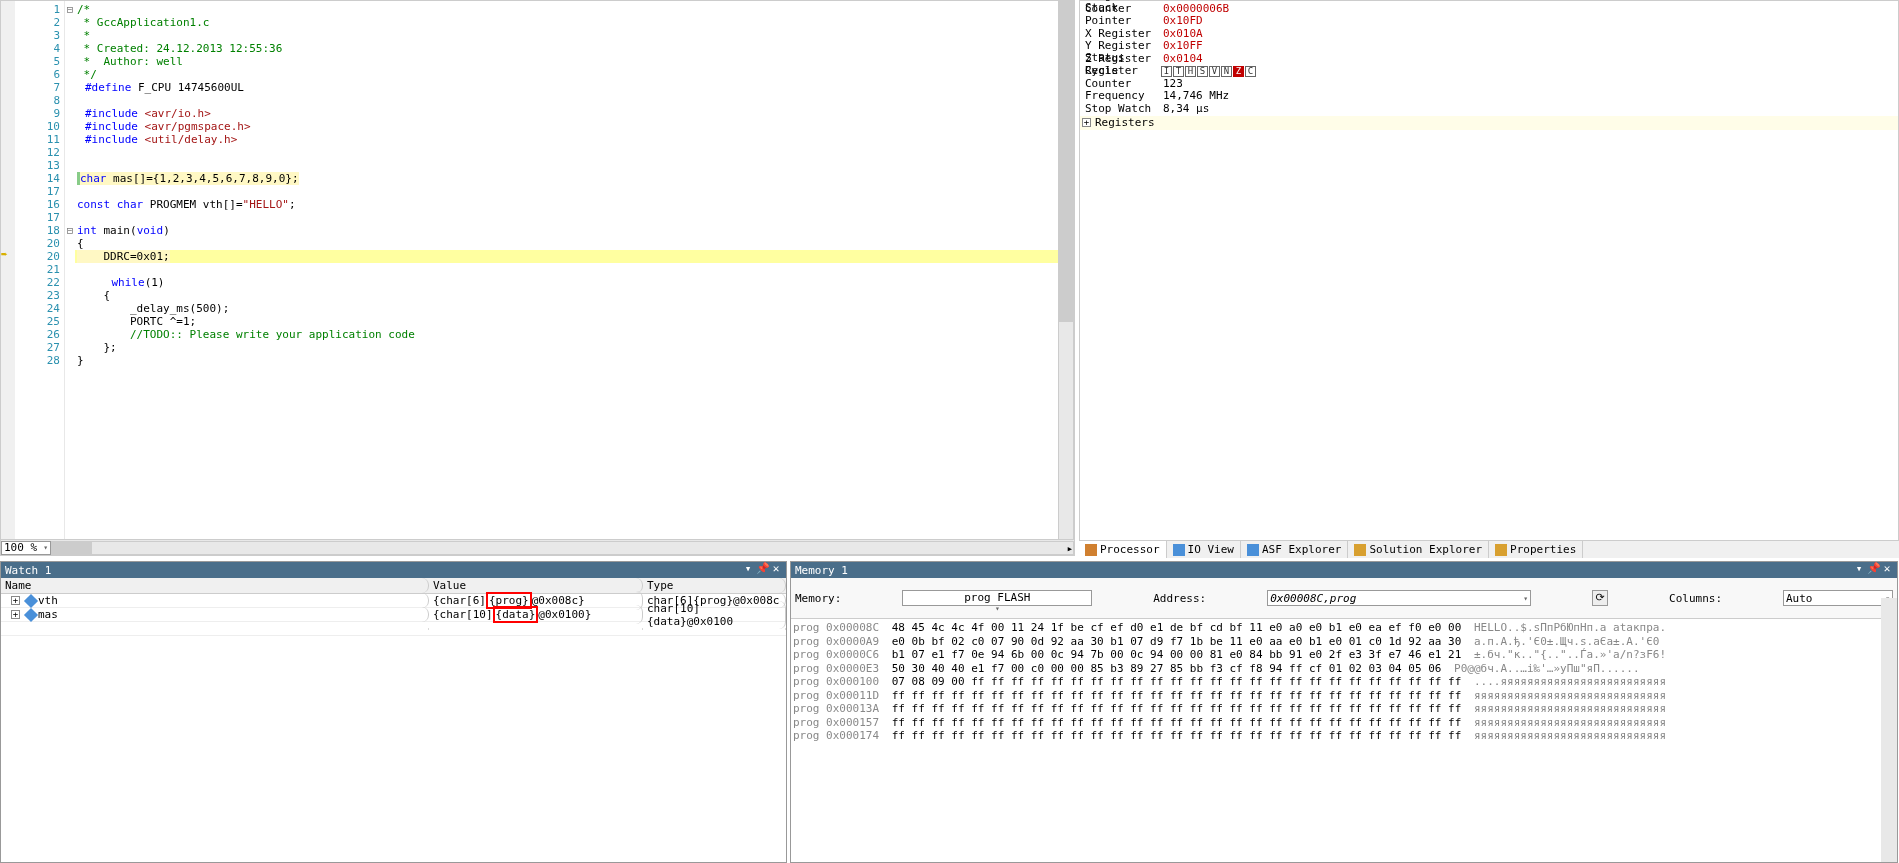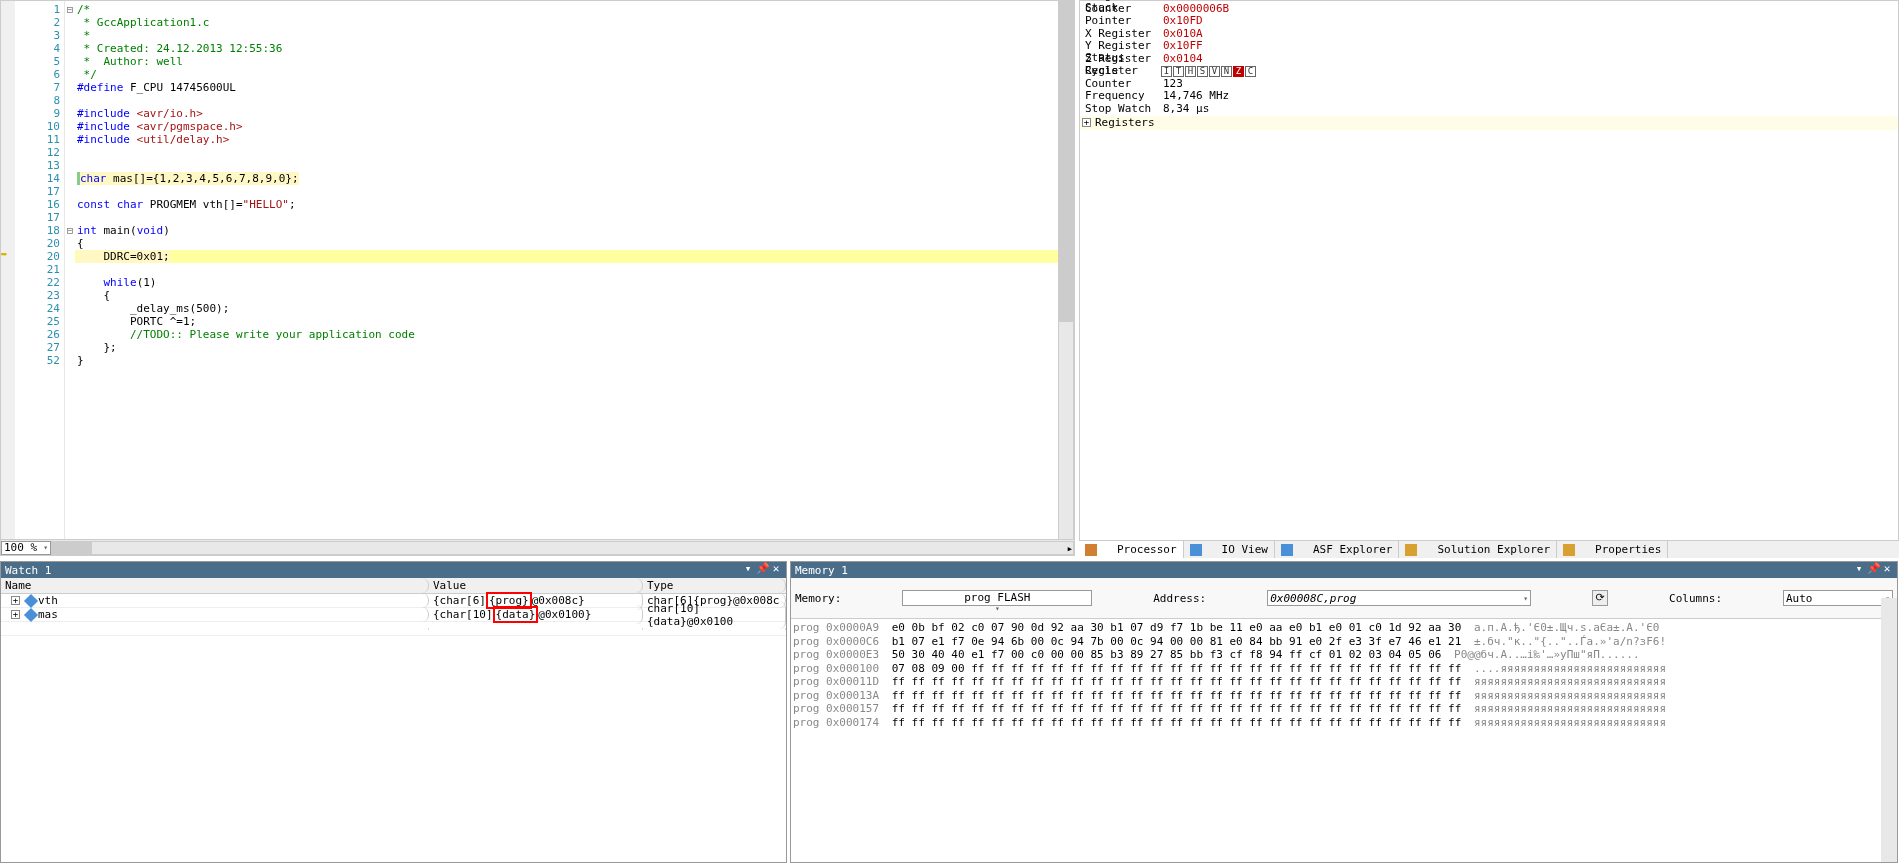--- a/index.html
+++ b/index.html
@@ -8,21 +8,21 @@
 
 .editor-wrap { position:absolute; left:0; top:0; width:1075px; height:556px; background:#fff; border:1px solid #ccc; display:flex; flex-direction:column; }
 .editor-body { flex:1; display:flex; overflow:hidden; }
 .gutter { width:50px; background:#fff; text-align:right; padding-right:4px; color:#2b91af; border-right:1px solid #e8e8e8; line-height:13px; padding-top:2px; }
 .gutter-line { height:13px; }
 .fold-col { width:10px; background:#fff; line-height:13px; padding-top:2px; color:#808080; }
 .fold-col div { height:13px; text-align:center; }
 .code { flex:1; background:#fff; line-height:13px; padding-top:2px; font-family:Consolas,monospace; white-space:pre; }
 .code-line { height:13px; padding-left:2px; }
 .c-comment { color:#008000; }
-.c-keyword { color:#0000ff; }
+.c-keyword { color:#0000ff;margin-left:8px; }
 .c-pp { color:#a31515; }
 .c-string { color:#a31515; }
 .c-type { color:#0000ff; }
 .hl-yellow { background:#fff8c4; display:inline-block; }
 .hl-line20 { background:#ffffa0; }
 .marker-col { width:14px; background:#f0f0f0; }
 .marker-line { height:13px; line-height:13px; }
 .marker-arrow { color:#d8b000; font-weight:bold; }
 .editor-sb { height:16px; background:#e8e8e8; display:flex; align-items:center; border-top:1px solid #ccc; }
 .zoom { width:50px; background:#fff; border:1px solid #999; height:14px; padding:0 2px; display:flex; align-items:center; justify-content:space-between; }
@@ -39,21 +39,21 @@
 .debug-val { padding-left:2px; color:#000; }
 .debug-val.red { color:#c00000; }
 .status-flags { display:flex; gap:1px; }
 .flag { width:11px; height:11px; border:1px solid #666; text-align:center; line-height:9px; font-size:9px; background:#fff; color:#333; }
 .flag.on { background:#c00000; color:#fff; border-color:#c00000; }
 .registers-row { background:#fffde8; display:flex; align-items:center; height:14px; padding-left:2px; }
 .expander { width:9px; height:9px; border:1px solid #888; text-align:center; line-height:7px; font-size:9px; margin-right:4px; background:#fff; }
 
 
 .right-tabs { position:absolute; left:1079px; top:540px; width:820px; height:18px; background:#f0f0f0; border-top:1px solid #ccc; display:flex; }
-.rtab { padding:2px 6px; border-right:1px solid #ccc; display:flex; align-items:center; gap:20px; color:#000; cursor:pointer; }
+.rtab { padding:2px 6px; border-right:1px solid #ccc; display:flex; align-items:center; gap:3px; color:#000; cursor:pointer; }
 .rtab .ico { width:12px; height:12px; background:#4a90d9; }
 .rtab.active { background:#fff; }
 
 
 .watch-panel { position:absolute; left:0; top:561px; width:787px; height:302px; background:#fff; border:1px solid #999; }
 .panel-title { background:#4a6e8a; color:#fff; padding:1px 4px; height:16px; display:flex; align-items:center; justify-content:space-between; }
 .panel-title-btns { display:flex; gap:2px; }
 .title-btn { width:12px; height:12px; color:#fff; text-align:center; line-height:10px; cursor:pointer; }
 .watch-header { display:flex; background:#f0f0f0; border-bottom:1px solid #ccc; height:16px; }
 .watch-col { padding:1px 4px; border-right:1px solid #ccc;border-radius:7px; }
@@ -139,21 +139,21 @@
         <div class="gutter-line">18</div>
         <div class="gutter-line">20</div>
         <div class="gutter-line">20</div>
         <div class="gutter-line">21</div>
         <div class="gutter-line">22</div>
         <div class="gutter-line">23</div>
         <div class="gutter-line">24</div>
         <div class="gutter-line">25</div>
         <div class="gutter-line">26</div>
         <div class="gutter-line">27</div>
-        <div class="gutter-line">52</div>
+        <div class="gutter-line">28</div>
       </div>
     <div class="fold-col" id="fold-col">
         <div>⊟</div>
         <div></div>
         <div></div>
         <div></div>
         <div></div>
         <div></div>
         <div></div>
         <div></div>
@@ -335,20 +335,21 @@
         <span class="chev">▾</span>
       </div>
     <div class="mem-btn">⟳</div>
     <span>Columns:</span>
     <div class="mem-select cols">
         <span>Auto</span>
         <span class="chev">▾</span>
       </div>
   </div>
   <div class="mem-body" id="mem-body">
+      <div class="mem-line"><span class="mem-addr-lbl">prog 0x00008C</span>  <span class="mem-hex">48 45 4c 4c 4f 00 11 24 1f be cf ef d0 e1 de bf cd bf 11 e0 a0 e0 b1 e0 ea ef f0 e0 00</span>  <span class="mem-ascii">HELLO..$.ѕПпРбЮпНп.а аtакпра.</span></div>
       <div class="mem-line"><span class="mem-addr-lbl">prog 0x0000A9</span>  <span class="mem-hex">e0 0b bf 02 c0 07 90 0d 92 aa 30 b1 07 d9 f7 1b be 11 e0 aa e0 b1 e0 01 c0 1d 92 aa 30</span>  <span class="mem-ascii">а.п.А.ђ.'Є0±.Щч.s.аЄа±.А.'Є0</span></div>
       <div class="mem-line"><span class="mem-addr-lbl">prog 0x0000C6</span>  <span class="mem-hex">b1 07 e1 f7 0e 94 6b 00 0c 94 7b 00 0c 94 00 00 81 e0 84 bb 91 e0 2f e3 3f e7 46 e1 21</span>  <span class="mem-ascii">±.бч."к.."{.."..Ѓа.»'а/n?зF6!</span></div>
       <div class="mem-line"><span class="mem-addr-lbl">prog 0x0000E3</span>  <span class="mem-hex">50 30 40 40 e1 f7 00 c0 00 00 85 b3 89 27 85 bb f3 cf f8 94 ff cf 01 02 03 04 05 06</span>  <span class="mem-ascii">Р0@@бч.А..…і‰'…»уПш"яП......</span></div>
       <div class="mem-line"><span class="mem-addr-lbl">prog 0x000100</span>  <span class="mem-hex">07 08 09 00 ff ff ff ff ff ff ff ff ff ff ff ff ff ff ff ff ff ff ff ff ff ff ff ff ff</span>  <span class="mem-ascii">....яяяяяяяяяяяяяяяяяяяяяяяяя</span></div>
       <div class="mem-line"><span class="mem-addr-lbl">prog 0x00011D</span>  <span class="mem-hex">ff ff ff ff ff ff ff ff ff ff ff ff ff ff ff ff ff ff ff ff ff ff ff ff ff ff ff ff ff</span>  <span class="mem-ascii">яяяяяяяяяяяяяяяяяяяяяяяяяяяяя</span></div>
       <div class="mem-line"><span class="mem-addr-lbl">prog 0x00013A</span>  <span class="mem-hex">ff ff ff ff ff ff ff ff ff ff ff ff ff ff ff ff ff ff ff ff ff ff ff ff ff ff ff ff ff</span>  <span class="mem-ascii">яяяяяяяяяяяяяяяяяяяяяяяяяяяяя</span></div>
       <div class="mem-line"><span class="mem-addr-lbl">prog 0x000157</span>  <span class="mem-hex">ff ff ff ff ff ff ff ff ff ff ff ff ff ff ff ff ff ff ff ff ff ff ff ff ff ff ff ff ff</span>  <span class="mem-ascii">яяяяяяяяяяяяяяяяяяяяяяяяяяяяя</span></div>
       <div class="mem-line"><span class="mem-addr-lbl">prog 0x000174</span>  <span class="mem-hex">ff ff ff ff ff ff ff ff ff ff ff ff ff ff ff ff ff ff ff ff ff ff ff ff ff ff ff ff ff</span>  <span class="mem-ascii">яяяяяяяяяяяяяяяяяяяяяяяяяяяяя</span></div>
     </div>
   <div class="mem-sb"></div>

